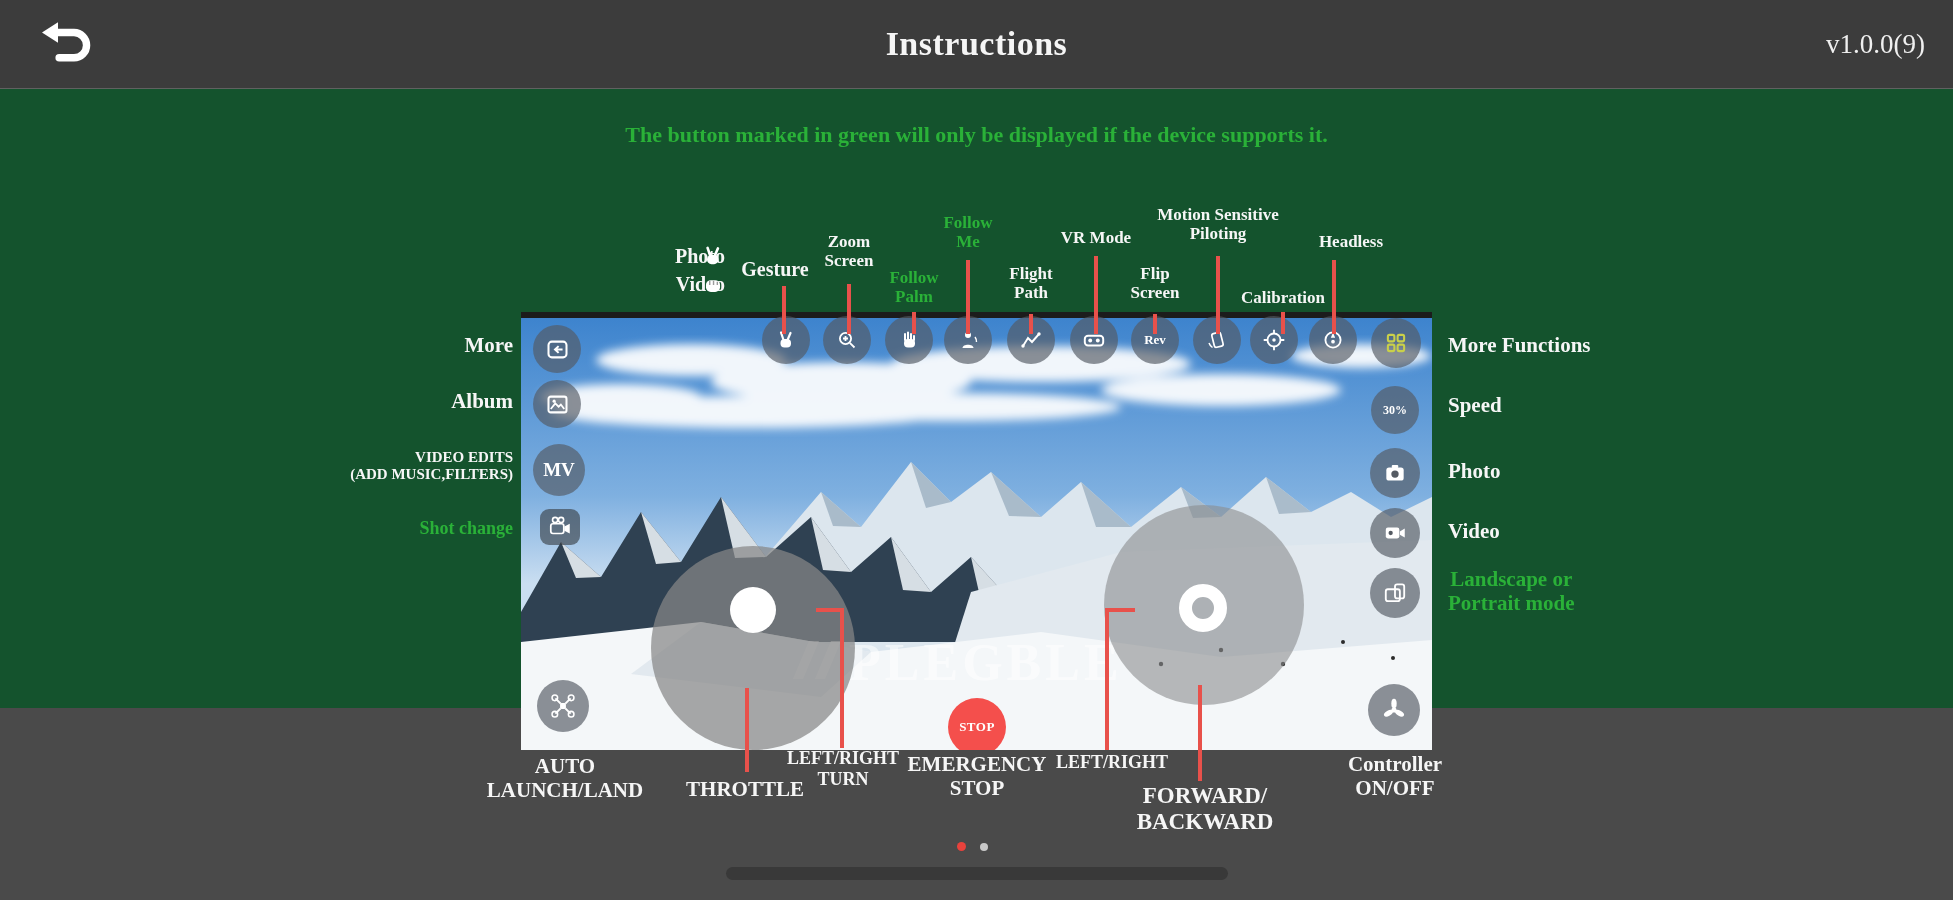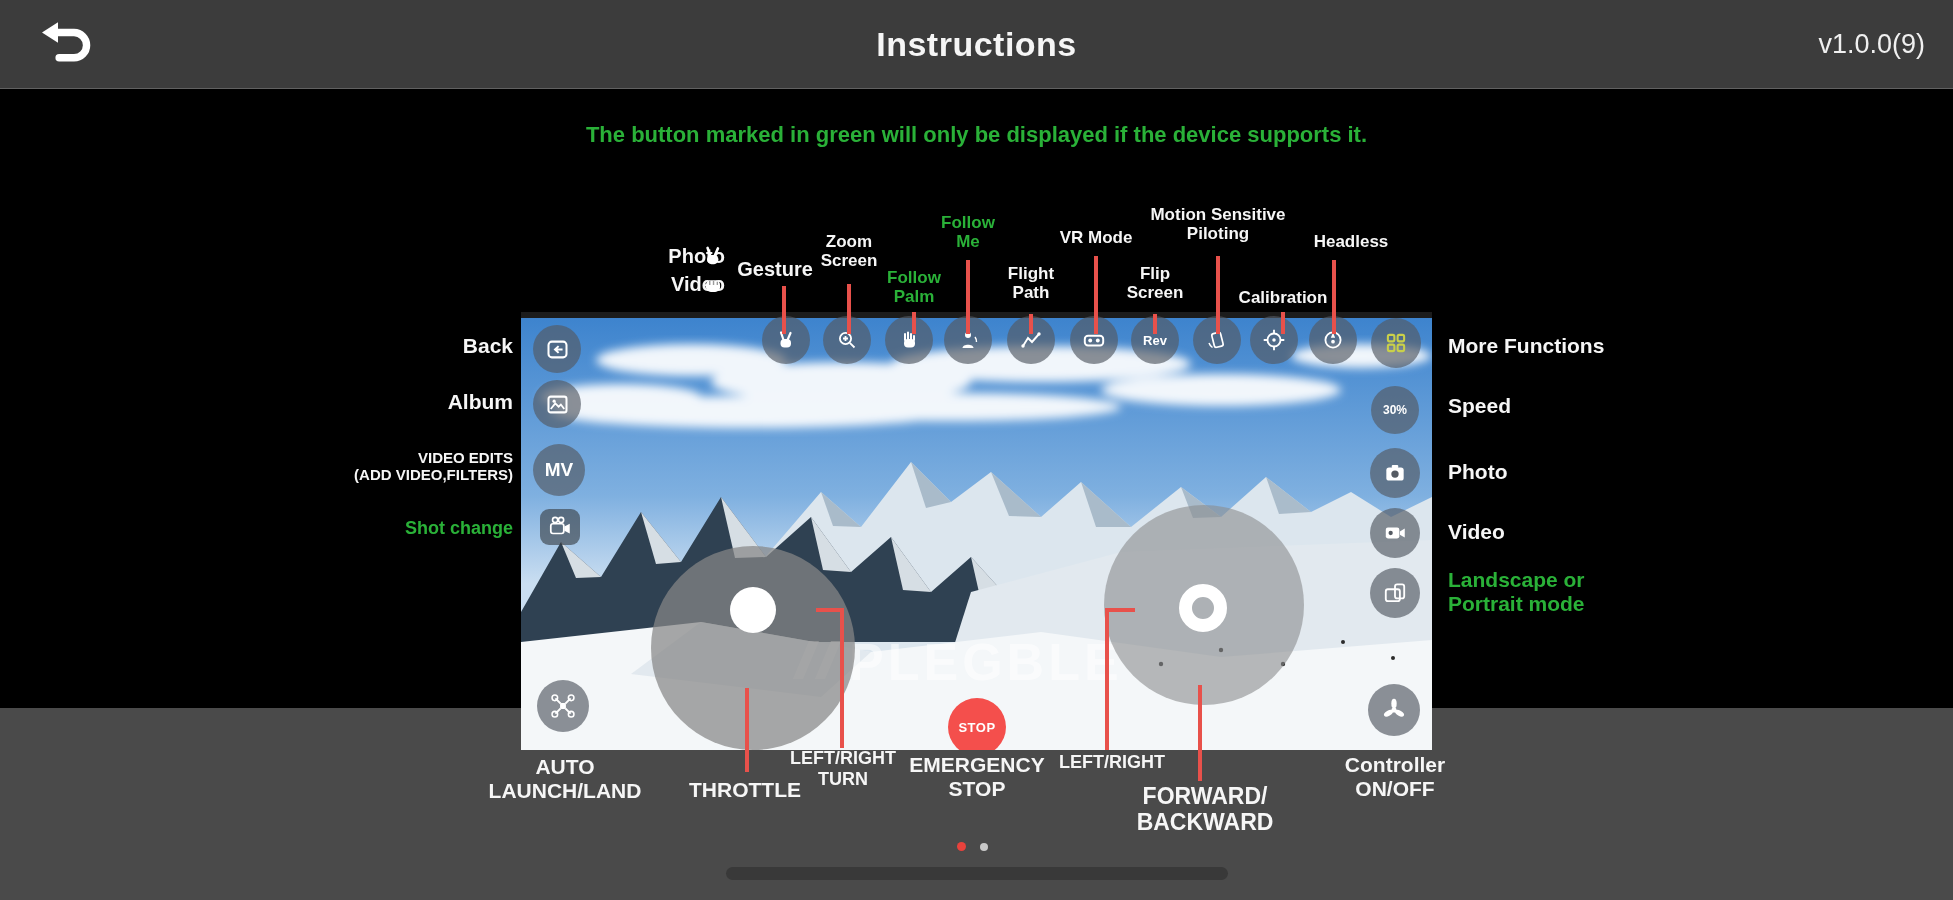--- a/index.html
+++ b/index.html
@@ -1,18 +1,18 @@
 <!DOCTYPE html>
 <html><head>
 <meta charset="utf-8">
 <style>
   html,body{margin:0;padding:0;background:#4a4a4a;width:1953px;height:900px;overflow:hidden;
     font-family:"Liberation Sans",sans-serif;-webkit-font-smoothing:antialiased;}
   .abs{position:absolute;}
-  #stage{position:relative;width:1953px;height:708px;background:#000000;}
+  #stage{position:relative;width:1953px;height:708px;background:#14532d;font-family:Liberation Serif, serif;}
 
   
   #topbar{left:0;top:0;width:1953px;height:88px;background:#3c3c3c;border-bottom:1px solid #616161;}
   #title{left:0;top:0;width:1953px;height:88px;line-height:88px;text-align:center;color:#f5f5f5;
     font-size:34px;font-weight:600;letter-spacing:.5px;}
   #version{right:28px;top:0;height:88px;line-height:88px;color:#f0f0f0;font-size:27px;font-weight:400;}
   #back-button{left:34px;top:12px;width:64px;height:64px;cursor:pointer;}
 
   #notice{left:0;top:122px;width:1953px;text-align:center;font-size:22px;font-weight:700;color:#2ab138;}
 
@@ -88,24 +88,24 @@
   <div class="lbl cx abs" style="left:1031px;top:264px;font-size:17px;">Flight
 Path</div>
   <div class="lbl cx abs" style="left:1096px;top:228px;font-size:17px;">VR Mode</div>
   <div class="lbl cx abs" style="left:1155px;top:264px;font-size:17px;">Flip
 Screen</div>
   <div class="lbl cx abs" style="left:1218px;top:205px;font-size:17px;">Motion Sensitive
 Piloting</div>
   <div class="lbl cx abs" style="left:1283px;top:288px;font-size:17px;">Calibration</div>
   <div class="lbl cx abs" style="left:1337px;top:232px;font-size:17px;padding-left:28px;">Headless</div>
 
-  <div class="lbl ra abs" style="right:1440px;top:334px;font-size:21px;">Back</div>
+  <div class="lbl ra abs" style="right:1440px;top:334px;font-size:21px;">More</div>
   <div class="lbl ra abs" style="right:1440px;top:390px;font-size:21px;">Album</div>
   <div class="lbl ra abs" style="right:1440px;top:449px;font-size:15px;">VIDEO EDITS
-(ADD VIDEO,FILTERS)</div>
+(ADD MUSIC,FILTERS)</div>
   <div class="lbl ra green abs" style="right:1440px;top:518px;font-size:18px;">Shot change</div>
 
   <div class="lbl abs" style="left:1448px;top:334px;font-size:21px;">More Functions</div>
   <div class="lbl abs" style="left:1448px;top:394px;font-size:21px;">Speed</div>
   <div class="lbl abs" style="left:1448px;top:460px;font-size:21px;">Photo</div>
   <div class="lbl abs" style="left:1448px;top:520px;font-size:21px;">Video</div>
   <div class="lbl green abs" style="left:1448px;top:568px;font-size:21px;text-align:center;">Landscape or
 Portrait mode</div>
 
   <div class="lbl cx abs" style="left:565px;top:755px;font-size:21px;">AUTO

